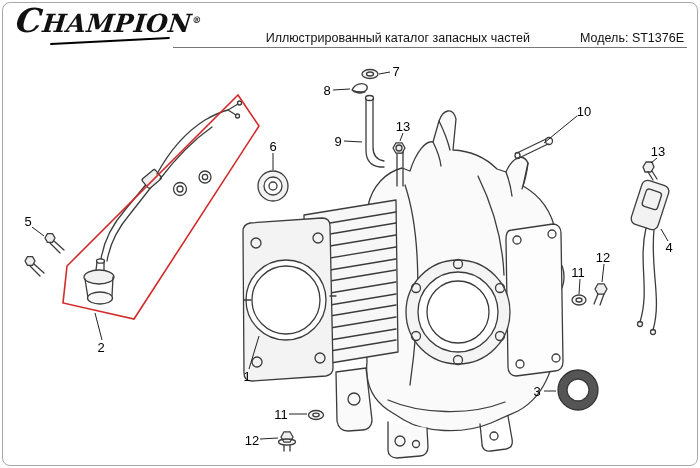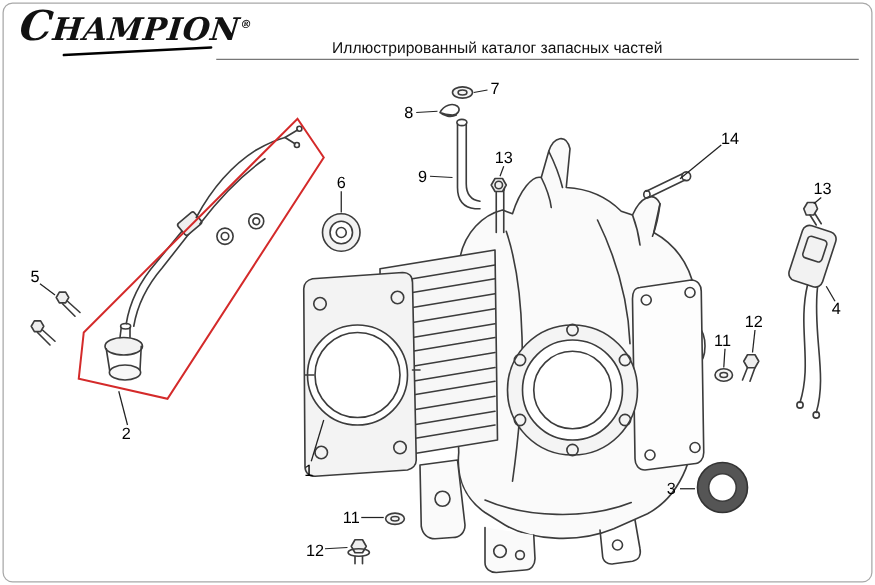--- a/index.html
+++ b/index.html
@@ -30,20 +30,21 @@
 <body>
 
 <div class="page">
   <div class="frame"></div>
 
   <div class="logo">
     <div class="logo-name"><span>CHAMPION</span><span class="logo-reg">®</span></div>
     <div class="logo-swoosh"></div>
   </div>
   <div class="title">Иллюстрированный каталог запасных частей</div>
+  <div class="model">Модель: ST1376E</div>
   <div class="header-rule"></div>
 
   <div class="diagram">
     <svg width="700" height="468" viewBox="0 0 700 468">
       <g stroke="#3c3c3c" stroke-width="1.3" fill="none" stroke-linejoin="round" stroke-linecap="round">
 
         <g>
           <path fill="#fafafa" d="M368,206 C372,186 386,172 402,168 L410,171 C416,152 426,140 433,142 L439,121 C443,109 453,107 456,119 L453,150 C472,151 487,159 497,169 L506,172 C512,158 523,152 528,163 L523,186 C541,196 552,213 556,233 L558,260 C566,268 566,286 558,293 L556,322 C559,360 546,396 518,411 L491,423 C462,435 424,432 404,420 L388,410 C372,399 365,382 367,362 L365,300 L364,240 C363,224 364,214 368,206 Z"></path>
           <path d="M433,142 C437,150 440,158 441,166 M439,121 C444,131 448,142 450,150"></path>
           <path d="M506,172 C509,180 511,188 512,196 M528,163 C527,172 525,181 522,189"></path>
@@ -226,21 +227,21 @@
         <div class="callout" style="left: 247px; top: 376px;">1</div>
         <div class="callout" style="left: 101px; top: 347px;">2</div>
         <div class="callout" style="left: 537px; top: 391px;">3</div>
         <div class="callout" style="left: 669px; top: 247px;">4</div>
         <div class="callout" style="left: 28px; top: 221px;">5</div>
         <div class="callout" style="left: 273px; top: 146px;">6</div>
         <div class="callout" style="left: 396px; top: 71px;">7</div>
         <div class="callout" style="left: 327px; top: 90px;">8</div>
         <div class="callout" style="left: 338px; top: 141px;">9</div>
         <div class="callout" style="left: 403px; top: 126px;">13</div>
-        <div class="callout" style="left: 584px; top: 111px;">14</div>
+        <div class="callout" style="left: 584px; top: 111px;">10</div>
         <div class="callout" style="left: 658px; top: 151px;">13</div>
         <div class="callout" style="left: 578px; top: 272px;">11</div>
         <div class="callout" style="left: 603px; top: 257px;">12</div>
         <div class="callout" style="left: 281px; top: 414px;">11</div>
         <div class="callout" style="left: 252px; top: 440px;">12</div>
       </div>
   </div>
 </div>
 
 </body></html>

